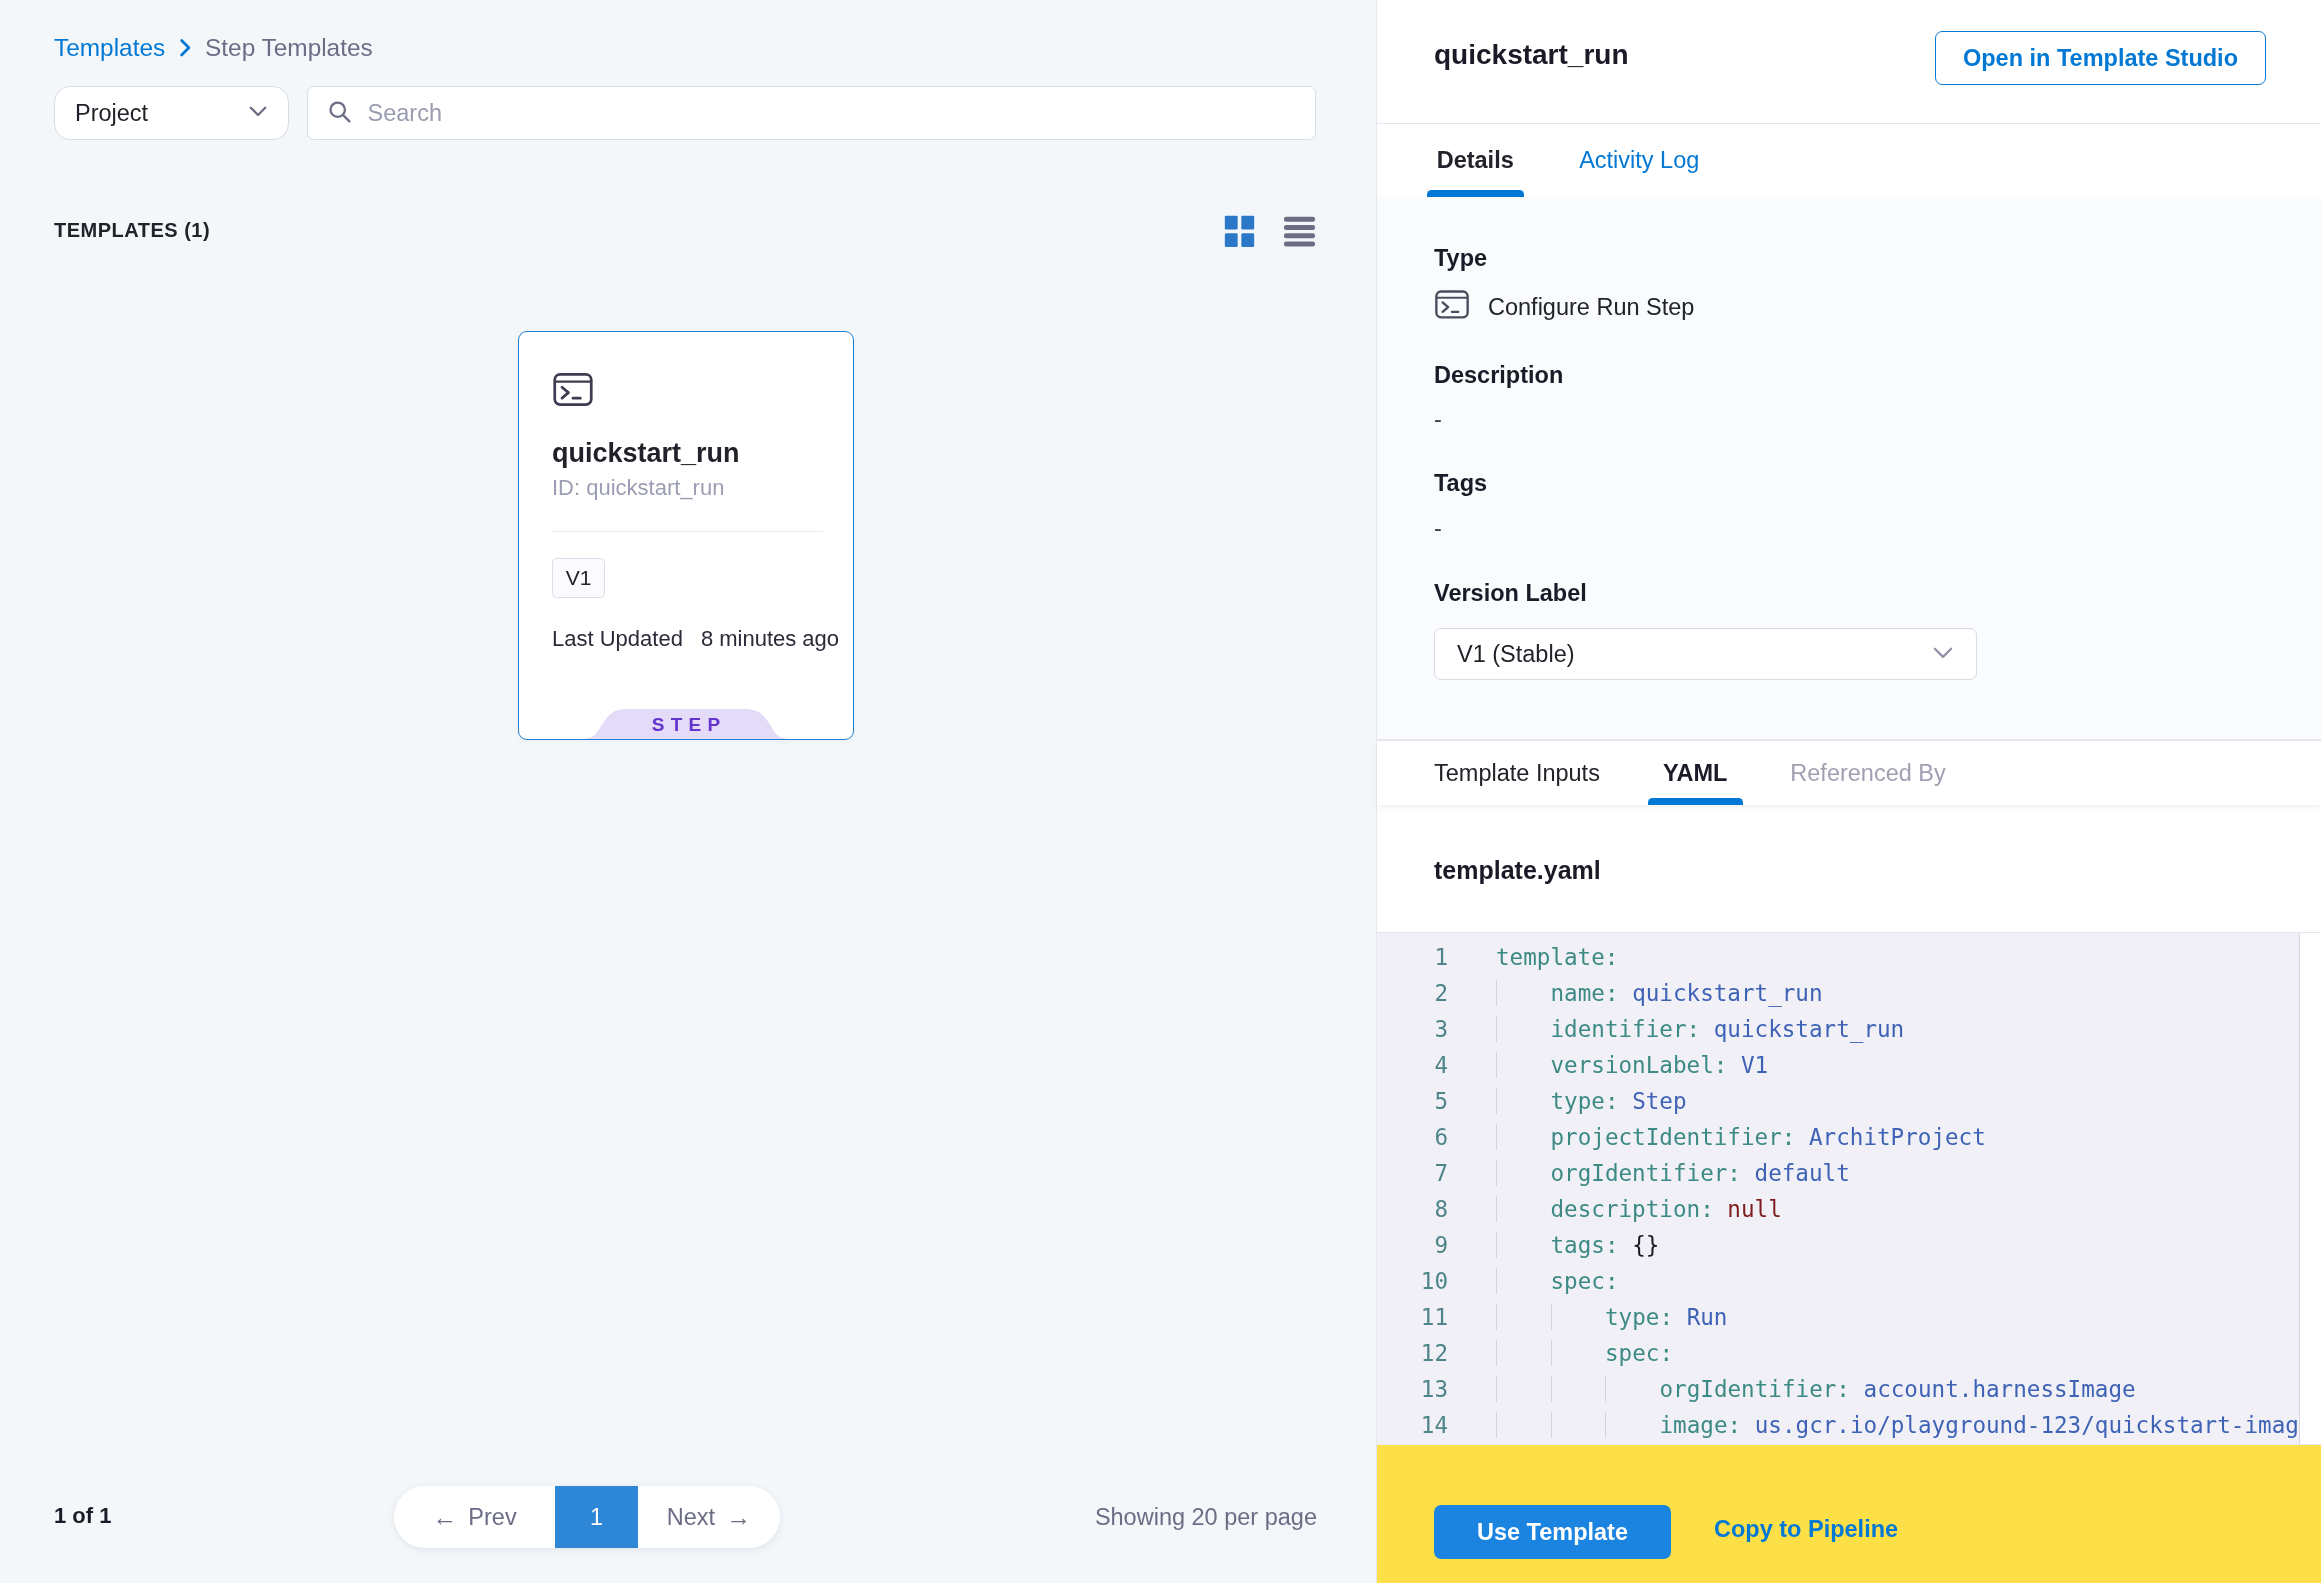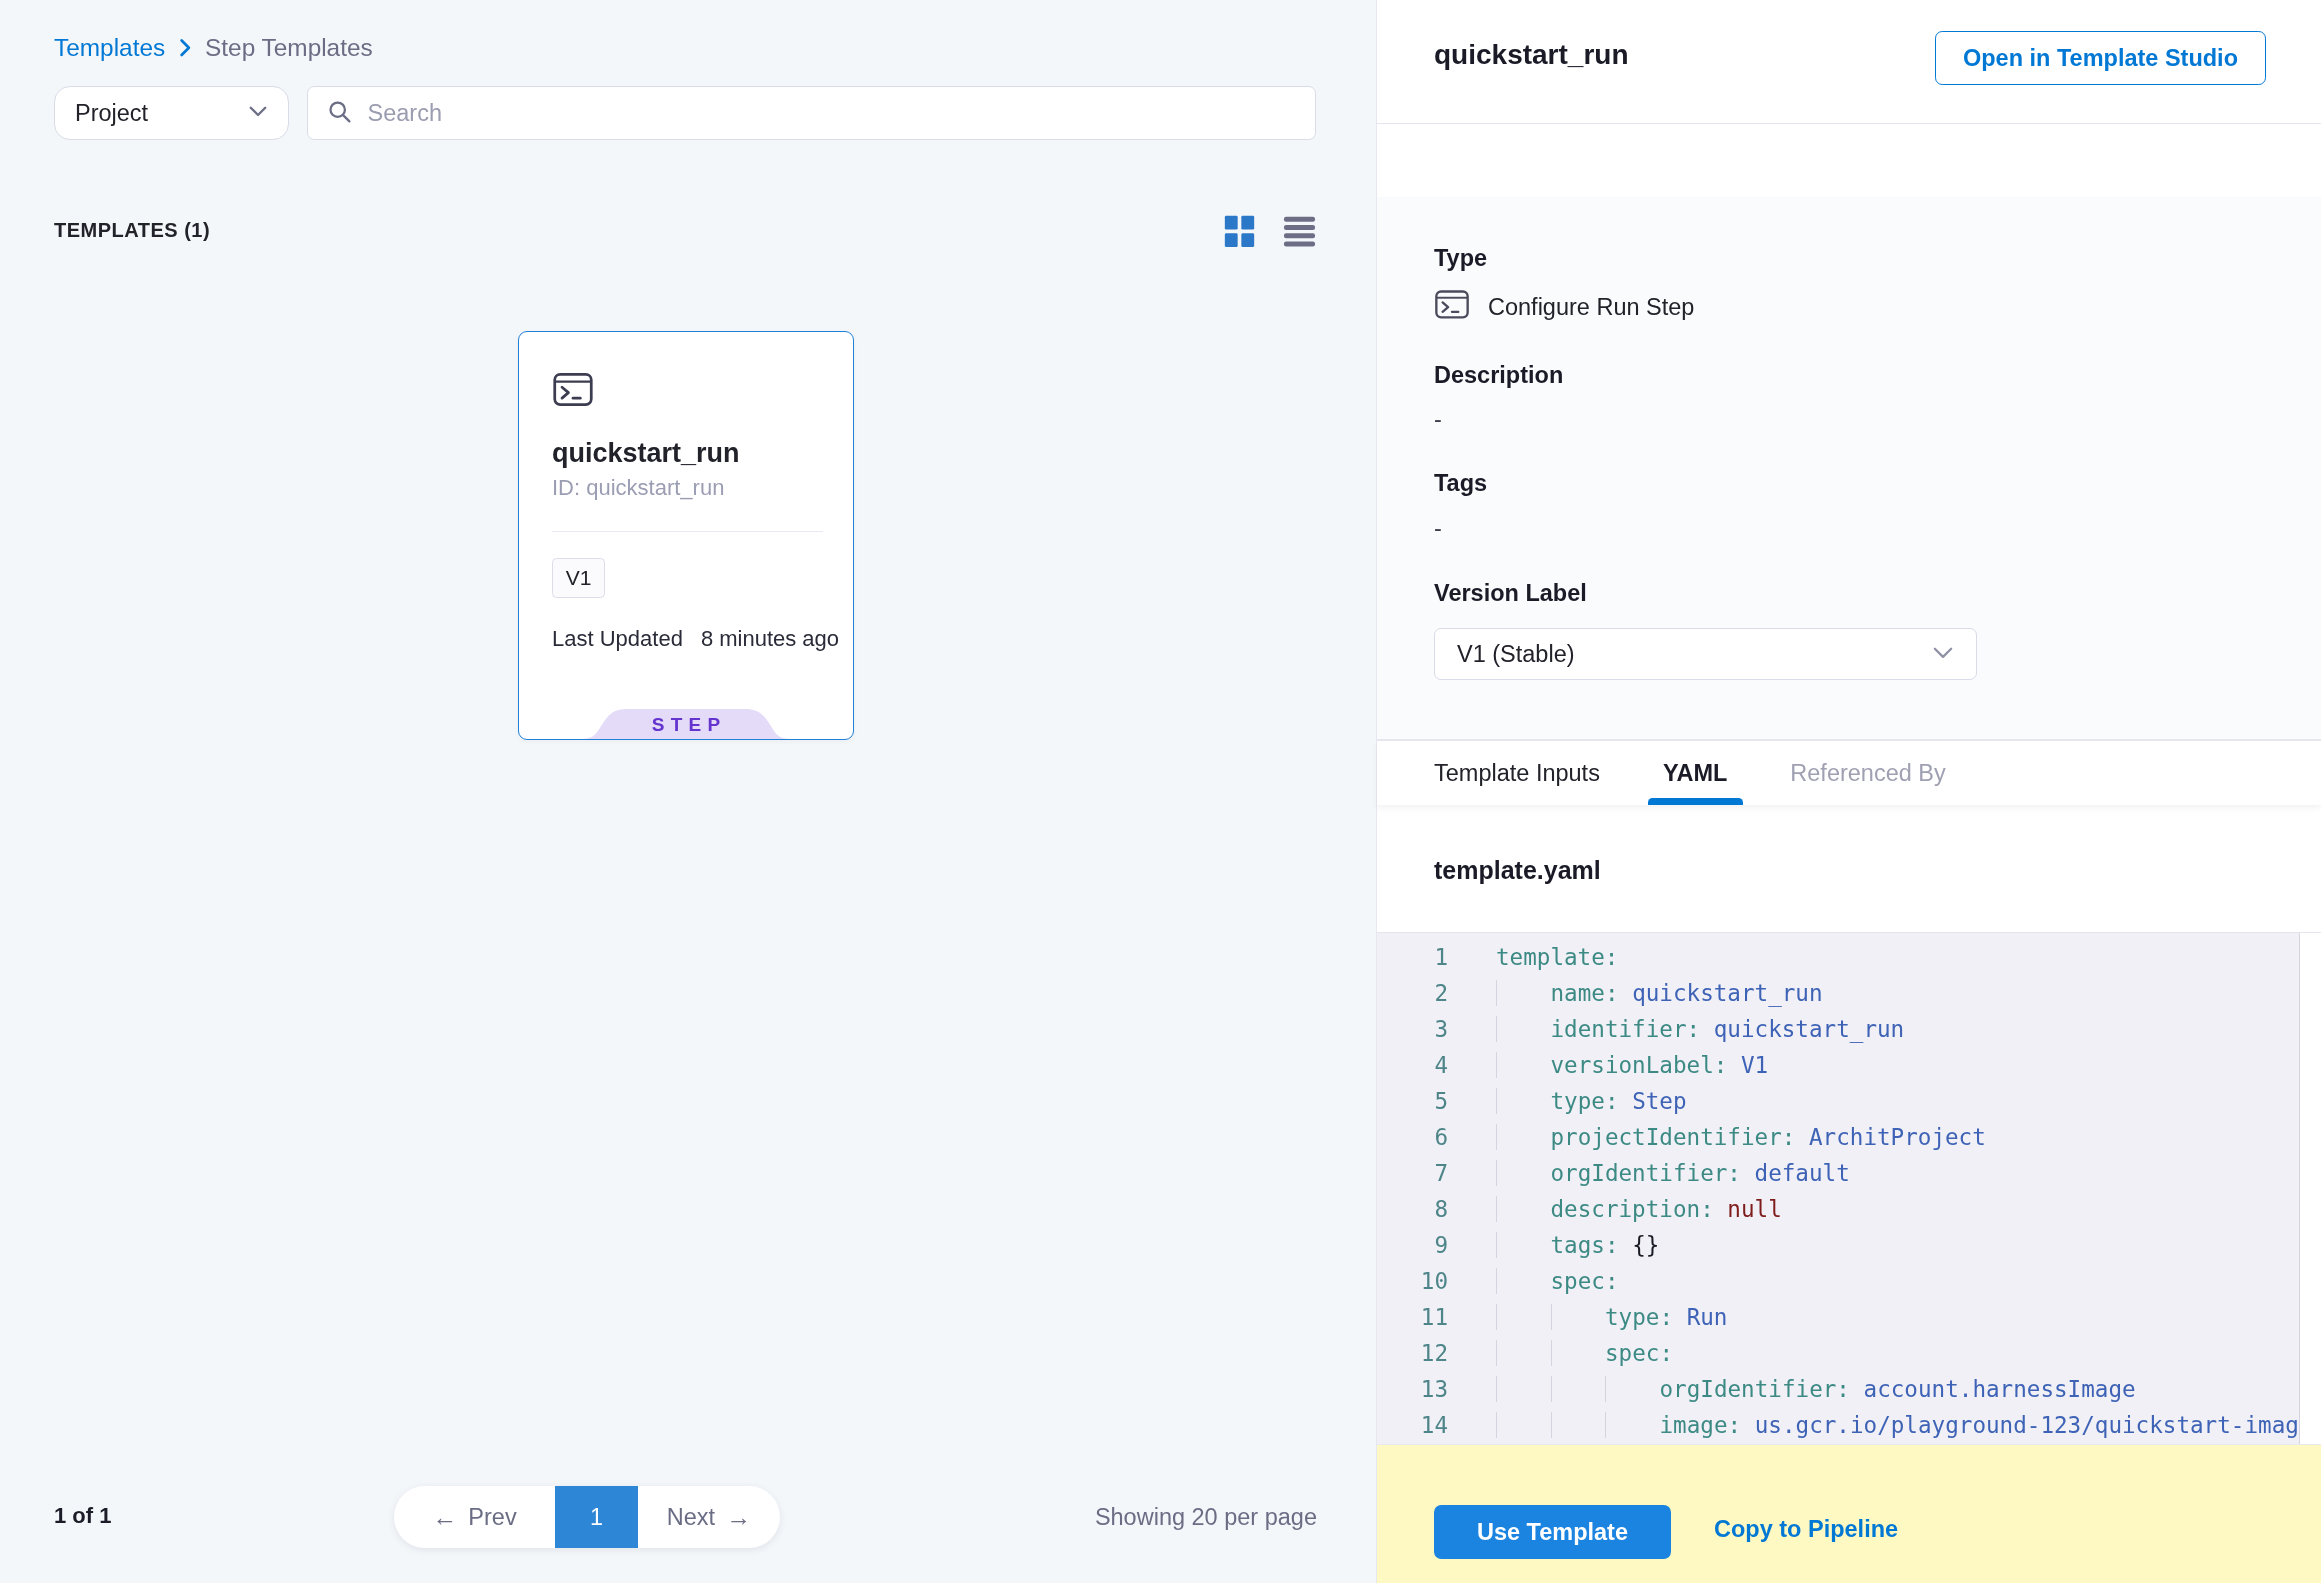--- a/index.html
+++ b/index.html
@@ -95,21 +95,21 @@
   .line-num { width:71px; text-align:right; color:#4d8589; flex:none; }
   .code-text { margin-left:48px; color:#22222a; }
   .iseg { border-left:0.9px solid #d4d5e1; padding-left:calc(4ch - 0.9px); }
   .ykey { color:#3d8a85; }
   .ypunc { color:#3d8a85; }
   .yval { color:#3e63b6; }
   .ykw { color:#7f1d1d; }
   .ybrace { color:#1b1b26; }
   .code-scrollbar { position:absolute; right:0; top:0; bottom:0; width:22px; background:#fff; border-left:0.9px solid #d4d5e0; z-index:3; }
 
-  .panel-footer { position:absolute; left:0; right:0; top:1444px; height:139px; background:#fef9c3; border-top:0.9px solid #e7e8f0; }
+  .panel-footer { position:absolute; left:0; right:0; top:1444px; height:139px; background:#fde047; border-top:0.9px solid #e7e8f0; }
   .use-template-btn { position:absolute; left:57px; top:60px; width:237px; height:54px; background:#1b84e0; border:none; border-radius:7.2px;
                       color:#fff; font-size:23.5px; font-weight:bold; font-family:"Liberation Sans",sans-serif; cursor:pointer; }
   .copy-pipeline-link { position:absolute; left:337px; top:71px; font-size:23.5px; font-weight:bold; color:#0278d5; cursor:pointer; }
 </style>
 </head>
 <body>
 
 <div id="app">
 
   <div class="left-panel">
@@ -208,20 +208,24 @@
     <div class="per-page-wrap">Showing 20 per page</div>
   </div>
 
   <div class="right-panel">
 
     <div class="panel-header">
       <div class="panel-title">quickstart_run</div>
       <div class="open-studio-btn">Open in Template Studio</div>
     </div>
 
+    <div class="tab-bar">
+      <div class="tab-item active">Details</div>
+      <div class="tab-item inactive">Activity Log</div>
+    </div>
 
     <div class="details-content">
       <div class="field-label" style="top:48px;">Type</div>
       <div class="type-row">
         <span>
           <svg width="36" height="36" viewBox="0 0 46 46">
             <rect x="3" y="7" width="40" height="33" rx="6" fill="none" stroke="#4a4b5c" stroke-width="3"></rect>
             <path d="M3 15 H43" stroke="#4a4b5c" stroke-width="2.5"></path>
             <path d="M11 21 l7 6 -7 6" fill="none" stroke="#4a4b5c" stroke-width="3" stroke-linecap="round" stroke-linejoin="round"></path>
             <path d="M23 33 H31" stroke="#4a4b5c" stroke-width="3" stroke-linecap="round"></path>

